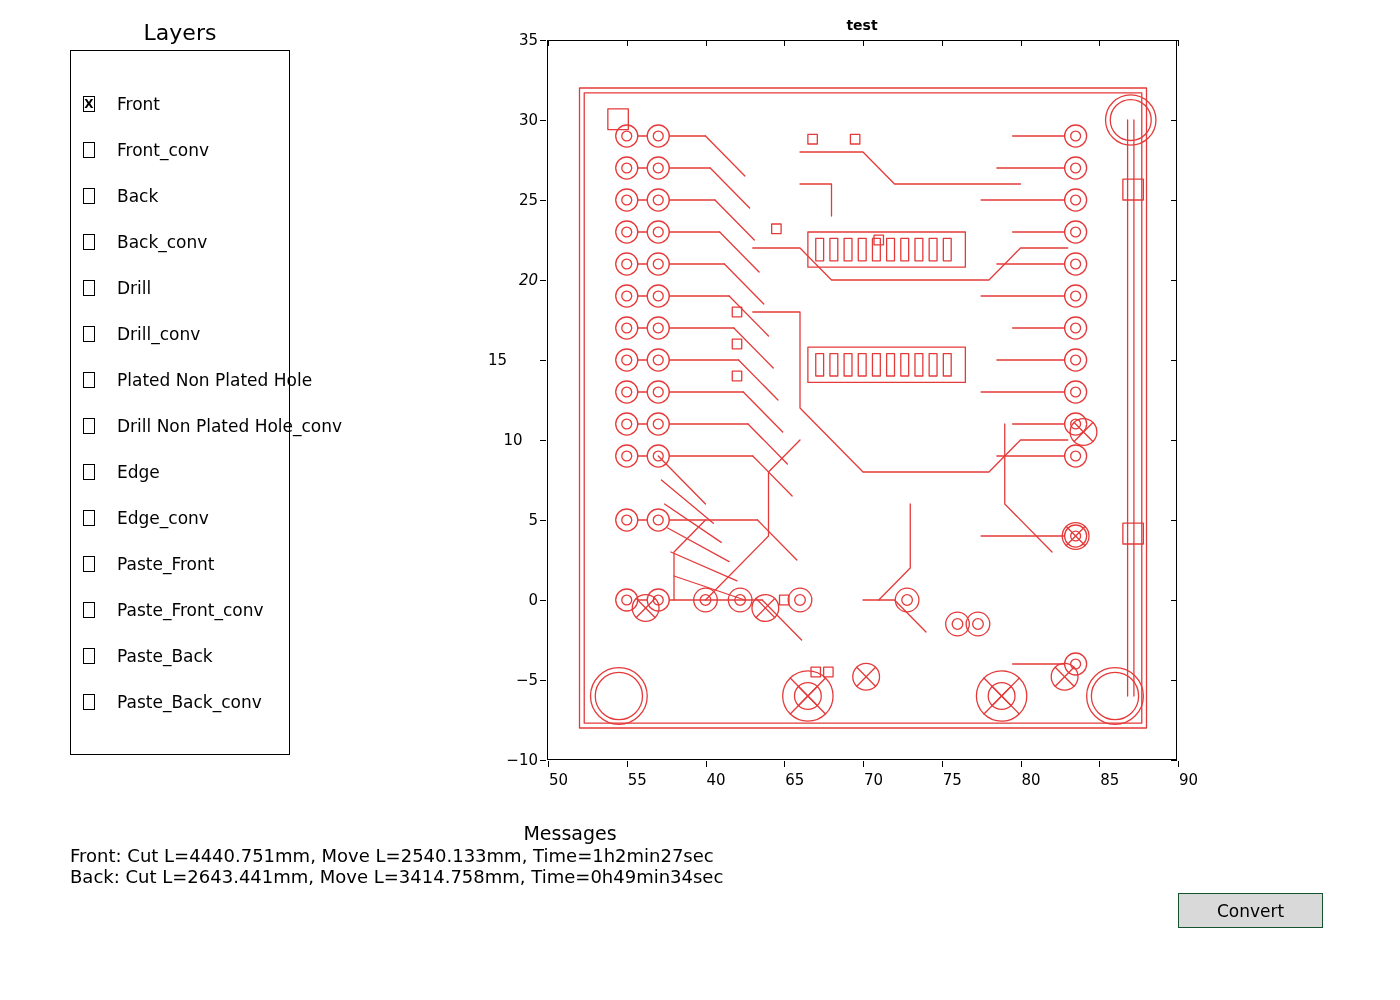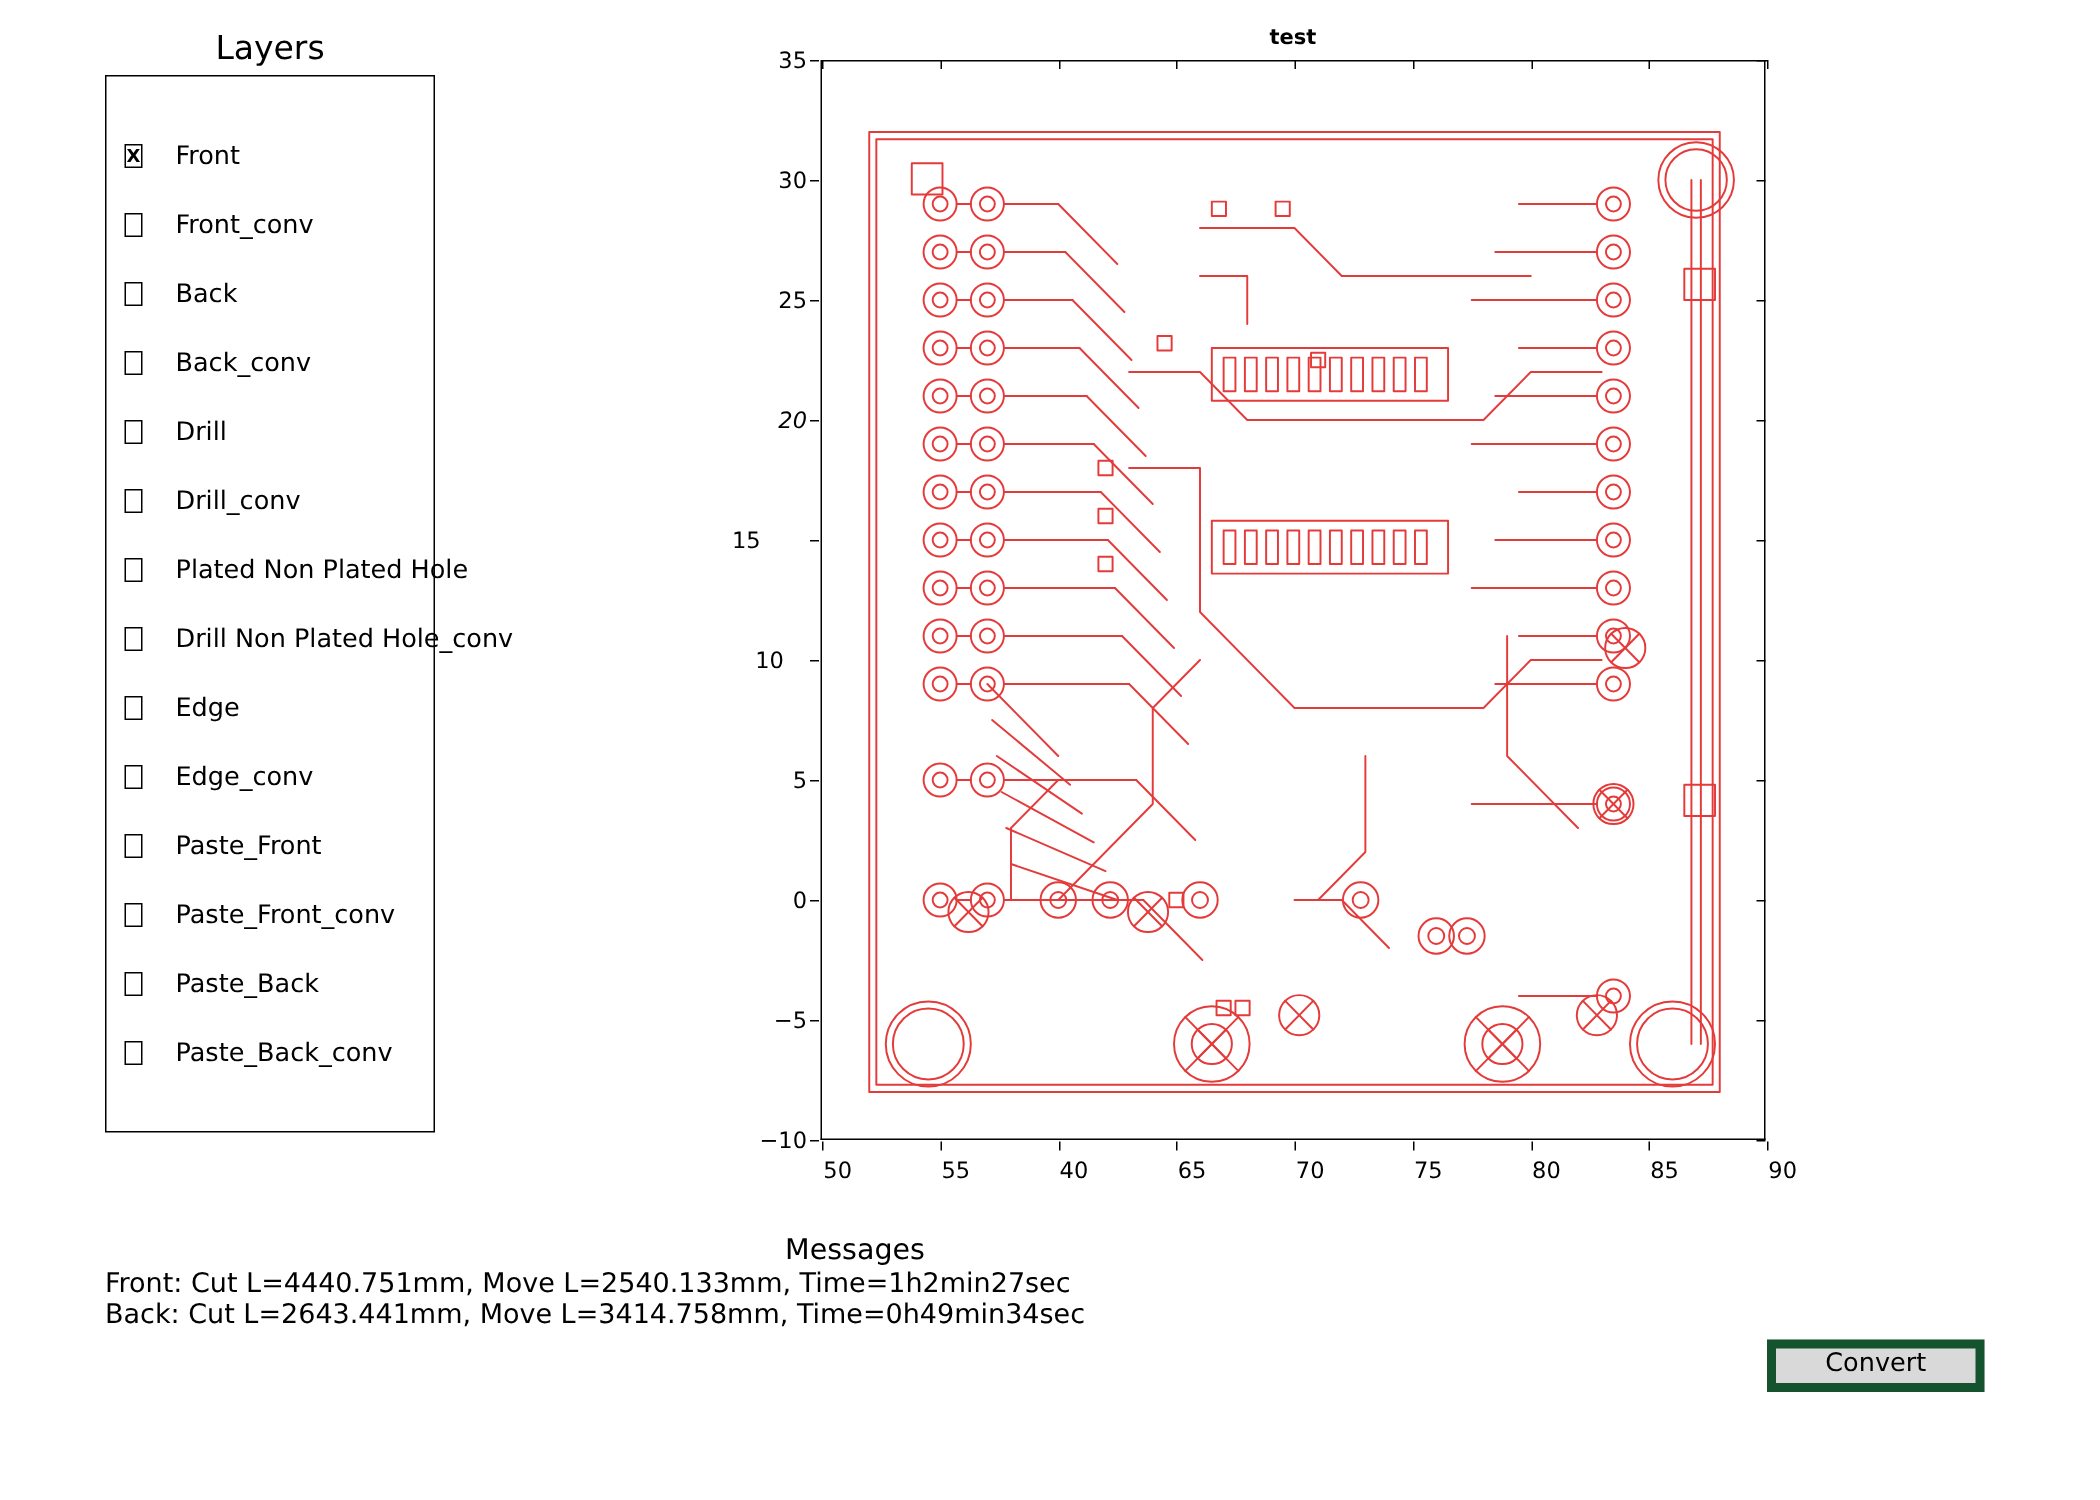--- a/index.html
+++ b/index.html
@@ -154,23 +154,24 @@
   .msg2 { top: 866px; }
 
   
   .convert-btn {
     position: absolute;
     left: 1178px;
     top: 893px;
     width: 145px;
     height: 35px;
     background: #d9d9d9;
-    border: 6px solid #14532d;
+    border: 1px solid #14532d;
     box-sizing: border-box;
     display: flex;
+    align-items: center;
     justify-content: center;
     font-size: 17px;
     cursor: pointer;
   }
 </style>
 </head>
 <body>
 
 <div class="root">
 

